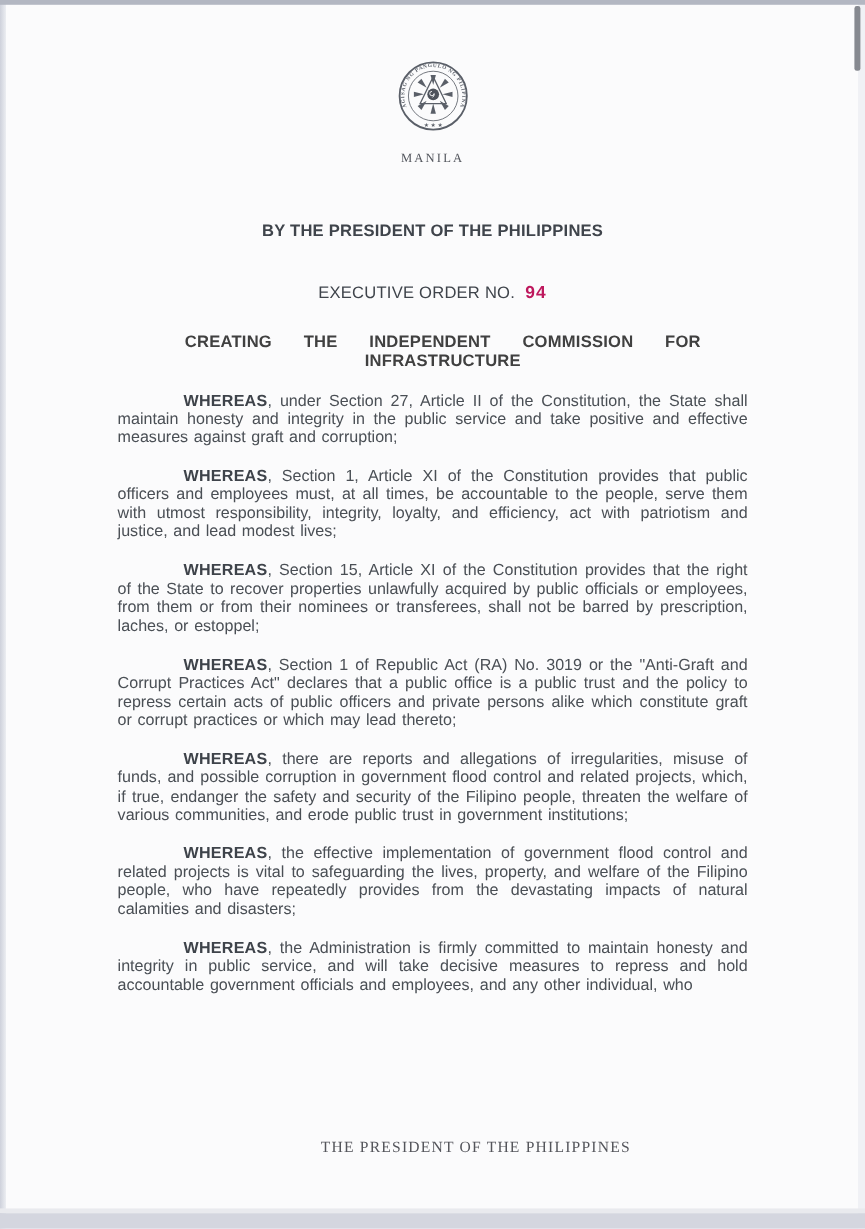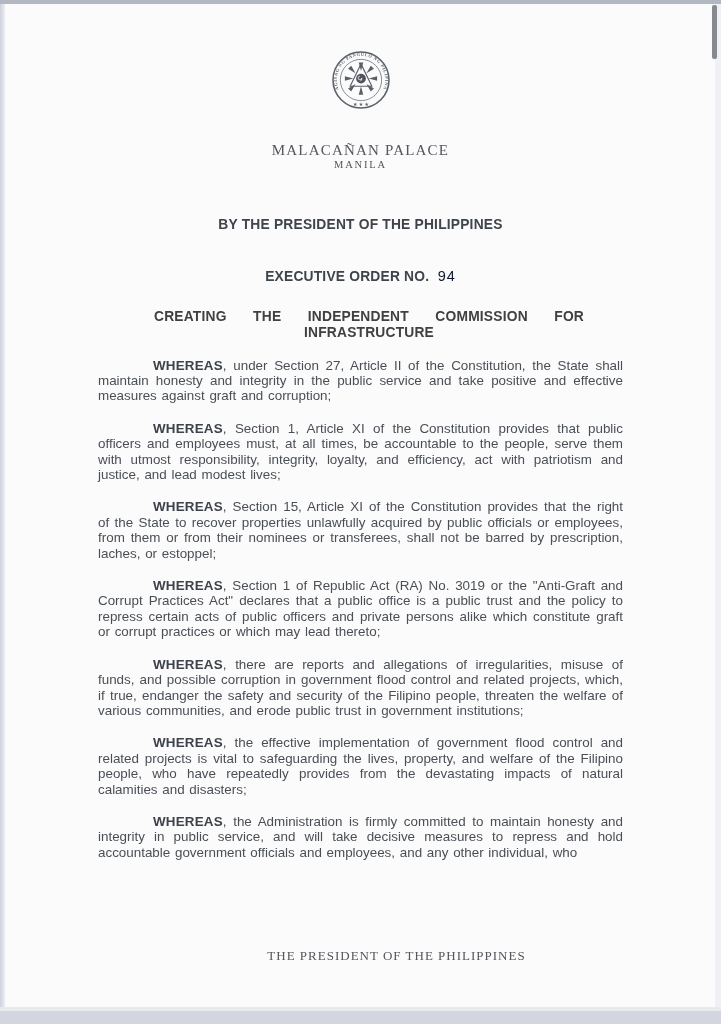--- a/index.html
+++ b/index.html
@@ -22,22 +22,22 @@
   .seal{display:inline-block;width:84px;height:84px;}
 
   .palace{margin-top:16px;font-family:"Liberation Serif",serif;font-size:15px;
     letter-spacing:1.2px;color:#53565d;line-height:17px;}
   .manila{font-family:"Liberation Serif",serif;font-size:10.5px;
     letter-spacing:1.8px;color:#53565d;line-height:12px;}
 
   .byline{margin-top:46px;font-size:13.8px;font-weight:bold;letter-spacing:.2px;
     color:#3f444b;line-height:16px;}
   .eo-line{margin-top:34px;line-height:17px;}
-  .eo-label{font-size:13.8px;font-weight:bold;letter-spacing:.2px;color:#3f444b;}
-  .eo-num{font-size:14.5px;font-weight:400;letter-spacing:1px;color:#0f172a;margin-left:4px;}
+  .eo-label{font-size:13.8px;font-weight:normal;letter-spacing:.2px;color:#3f444b;}
+  .eo-num{font-size:14.5px;font-weight:700;letter-spacing:1px;color:#be185d;margin-left:4px;}
 
   .doc{width:525px;margin:24px auto 0;text-align:left;}
   .title{margin-left:56px;width:430px;font-size:13.8px;font-weight:bold;
     color:#404040;line-height:15.8px;letter-spacing:.2px;}
   .title-line1{text-align:justify;text-align-last:justify;}
   .title-line2{text-align:center;}
 
   .paras{margin-top:17px;}
   .para{margin:0 0 17px 0;font-size:13.4px;line-height:15.4px;color:#4a4f55;
     text-align:justify;text-indent:55px;word-spacing:1px;}
@@ -79,21 +79,20 @@
           <polygon points="0,-11 3.2,-23 -3.2,-23" transform="rotate(270)"></polygon>
           <polygon points="0,-11 3.2,-23 -3.2,-23" transform="rotate(315)"></polygon>
         </g>
       </g>
       <path d="M60 37 L44.5 69 L75.5 69 Z" fill="none" stroke="#5a5f68" stroke-width="1.6"></path>
       <circle cx="60" cy="58" r="7" fill="#4e535c"></circle>
       <path d="M58.5 54.5 a2.6 2.6 0 1 0 2.6 2.6 q0.4 3.2 -2 4.6" fill="none" stroke="#fbfbfc" stroke-width="1.1"></path>
       <text x="60" y="96.5" text-anchor="middle" font-size="7" fill="#5a5f68">★ ★ ★</text>
     </svg>
 
-    <div class="palace">MALACAÑAN PALACE</div>
     <div class="manila">MANILA</div>
 
     <div class="byline">BY THE PRESIDENT OF THE PHILIPPINES</div>
 
     <div class="eo-line">
       <span class="eo-label">EXECUTIVE ORDER NO.</span>
       <span class="eo-num">94</span>
     </div>
 
     <div class="doc">

